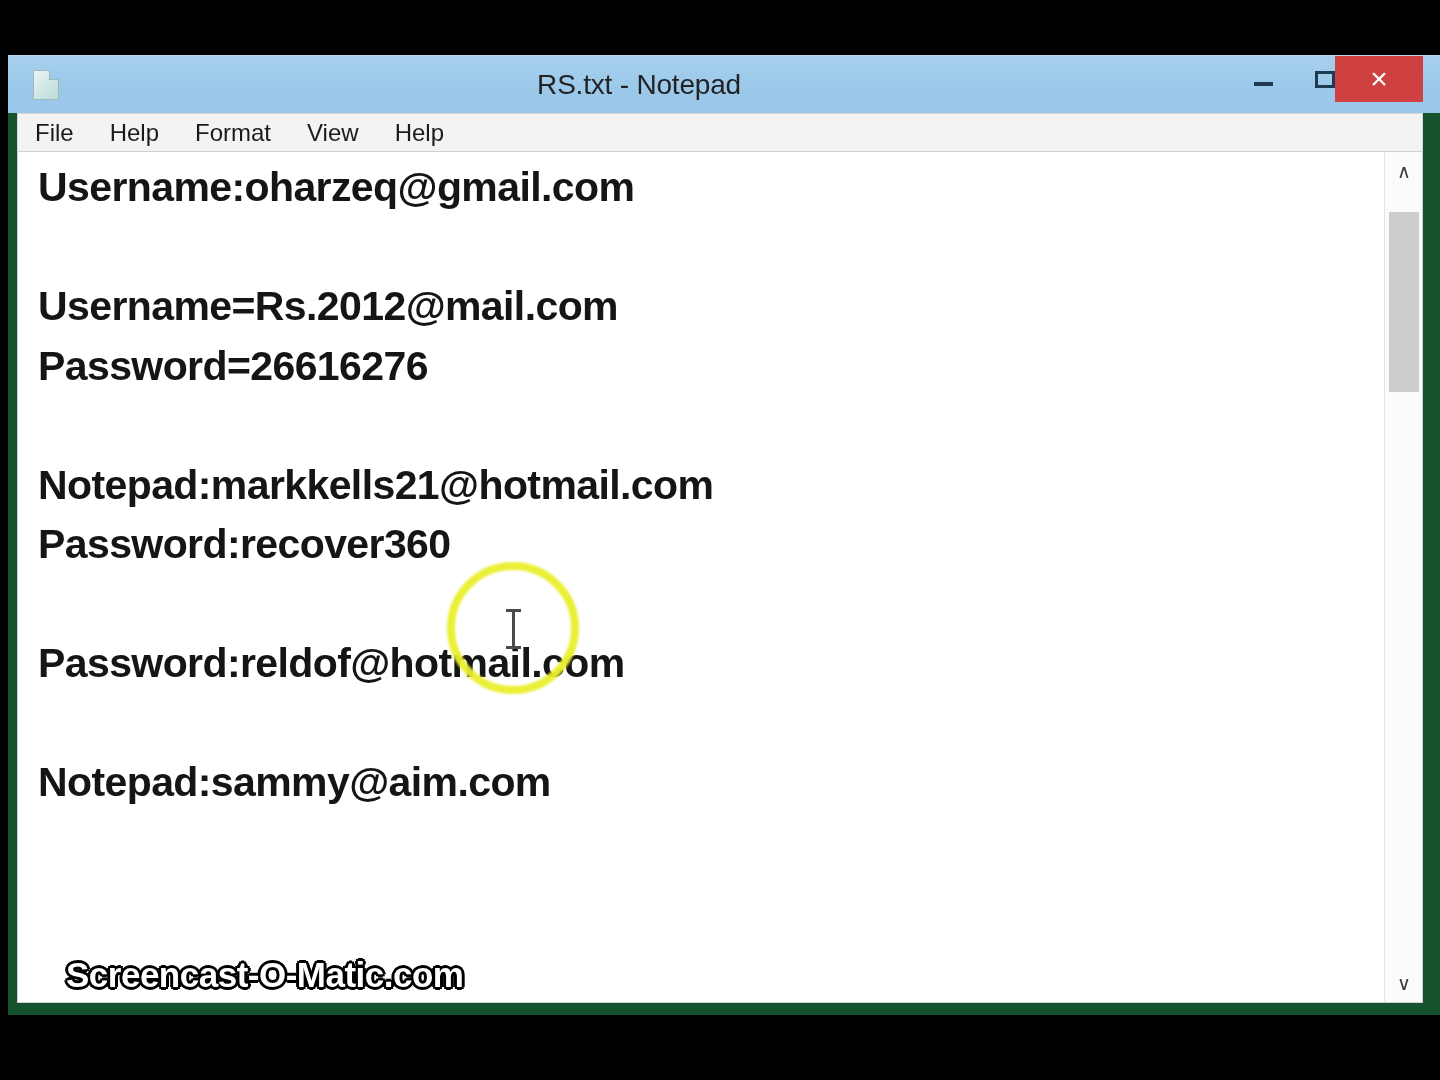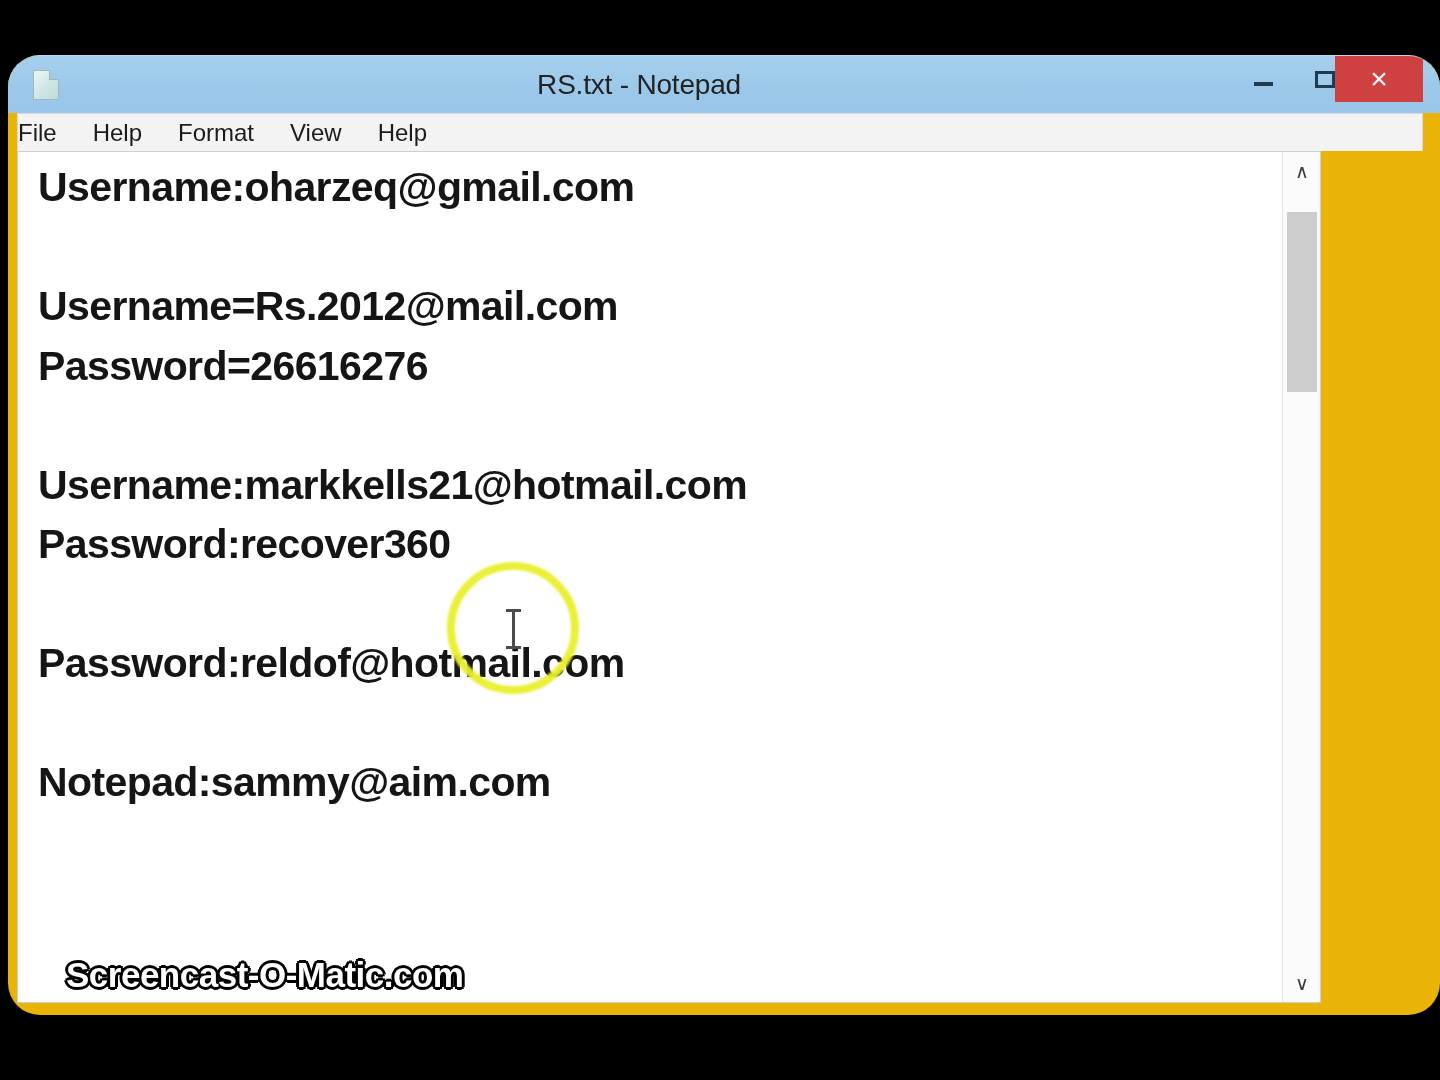--- a/index.html
+++ b/index.html
@@ -21,24 +21,23 @@
     background: #000000;
   }
 
   
   #window {
     position: absolute;
     left: 8px;
     top: 55px;
     width: 1432px;
     height: 960px;
-    background: #eab308;
+    background: #14532d;
     border-top: 1px solid #b7d9f2;
     overflow: hidden;
-    border-radius: 32px;
   }
 
   
   #titlebar {
     position: absolute;
     left: 0; top: 0;
     width: 100%;
     height: 57px;
     background: linear-gradient(to bottom, #a6cfee 0%, #9cc9ea 55%, #9ac7e9 100%);
   }
@@ -111,35 +110,35 @@
     position: absolute;
     left: 9px;
     top: 57px;
     width: 1406px;
     height: 38px;
     background: #f3f3f3;
     border: 1px solid #d9d9d9;
     border-bottom: none;
     display: flex;
     align-items: center;
-    padding-left: 0;
+    padding-left: 17px;
   }
   .menu-item {
     font-size: 24px;
     color: #1b1b1b;
     margin-right: 36px;
     white-space: nowrap;
   }
 
   
   #editor-frame {
     position: absolute;
     left: 9px;
     top: 95px;
-    width: 1304px;
+    width: 1406px;
     height: 852px;
     background: #ffffff;
     border: 1px solid #cfcfcf;
     overflow: hidden;
   }
 
   #textarea {
     position: absolute;
     left: 0; top: 0;
     width: 1366px;
@@ -282,21 +281,21 @@
     </div>
 
     <div id="editor-frame">
 
       <div id="textarea">
         <div class="text-line">Username:oharzeq@gmail.com</div>
         <div class="text-line blank">&nbsp;</div>
         <div class="text-line">Username=Rs.2012@mail.com</div>
         <div class="text-line">Password=26616276</div>
         <div class="text-line blank">&nbsp;</div>
-        <div class="text-line">Username:markkells21@hotmail.com</div>
+        <div class="text-line">Notepad:markkells21@hotmail.com</div>
         <div class="text-line">Password:recover360</div>
         <div class="text-line blank">&nbsp;</div>
         <div class="text-line">Password:reldof@hotmail.com</div>
         <div class="text-line blank">&nbsp;</div>
         <div class="text-line">Notepad:sammy@aim.com</div>
       </div>
 
       <div id="scrollbar">
         <div class="sb-arrow" id="sb-up">∧</div>
         <div id="sb-thumb"></div>

